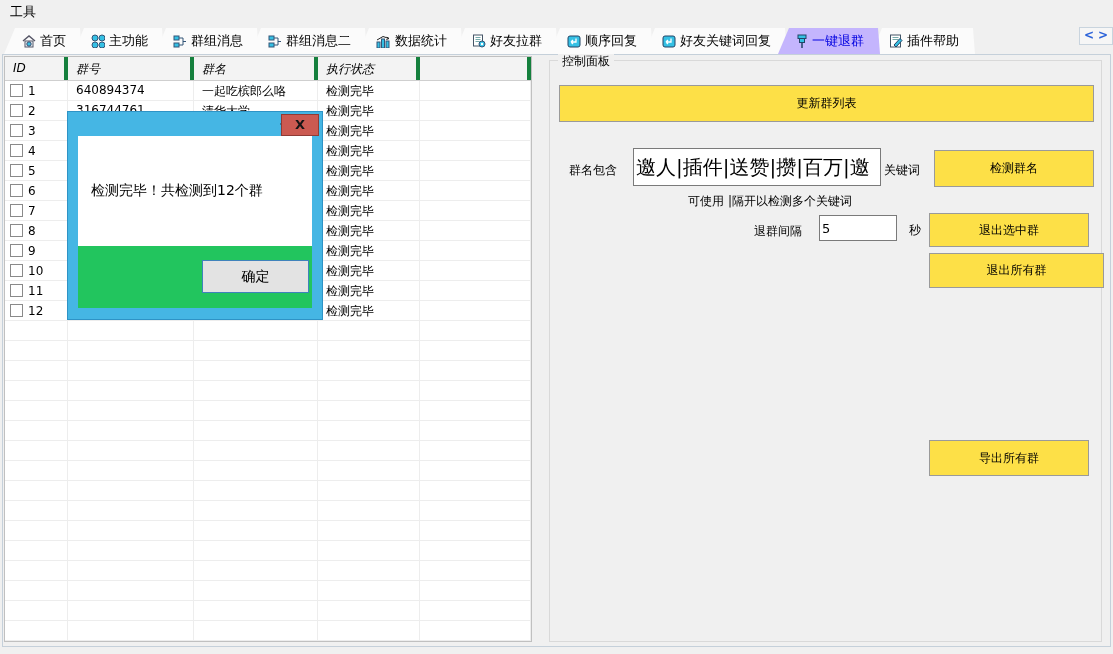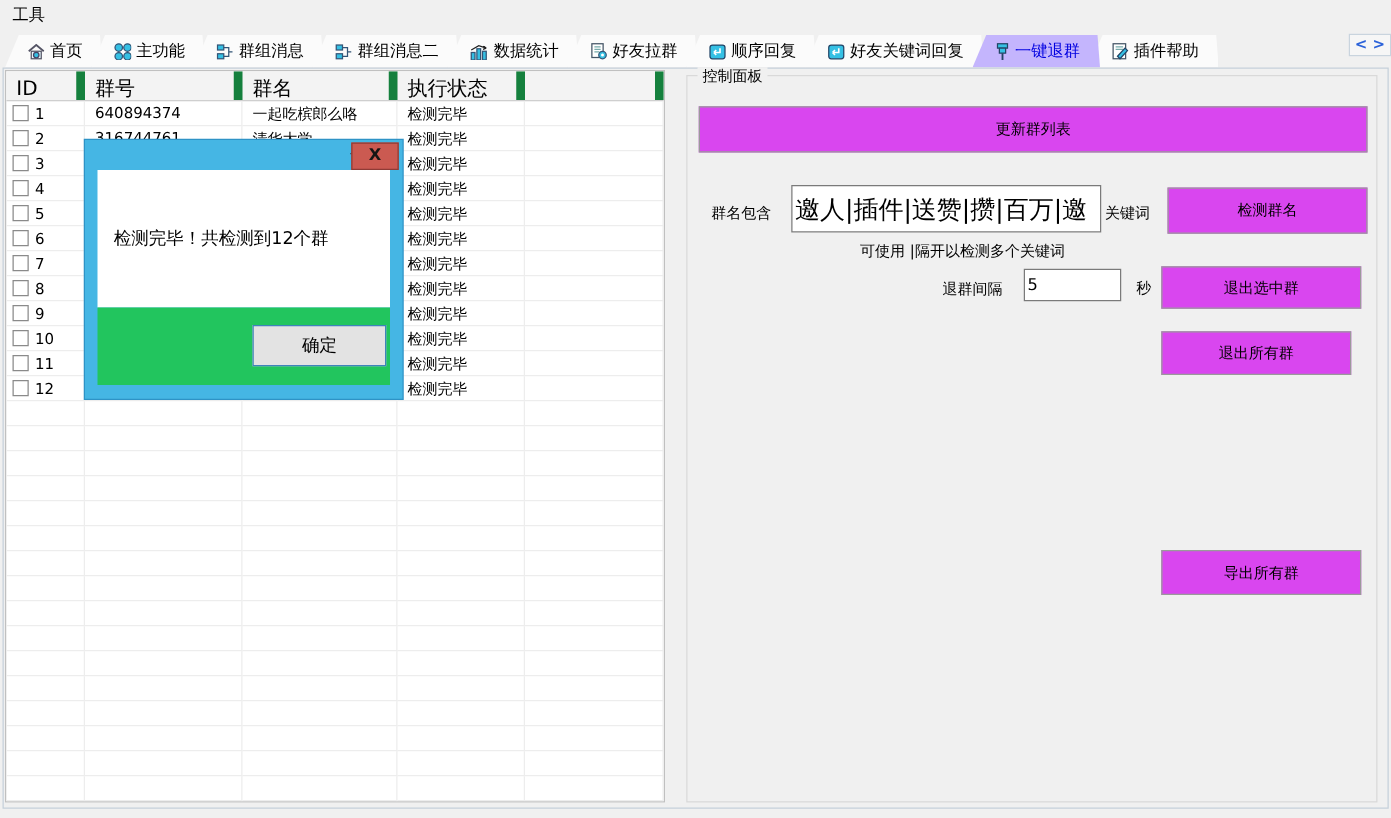--- a/index.html
+++ b/index.html
@@ -25,32 +25,32 @@
   .tab-scroll span{color:#2b62d9;font-weight:bold;font-size:12px;line-height:14px;padding:0 2px;cursor:default;}
 
   
   .content{position:absolute;left:2px;top:54px;width:1107px;height:591px;
            border:1px solid #c5d0da;background:#f0f0f0;}
 
   
   .grid{position:absolute;left:1px;top:1px;width:528px;height:586px;background:#fff;
         border:1px solid #c0c0c0;box-sizing:border-box;overflow:hidden;}
   .thead{display:flex;height:24px;background:#f3f3f3;border-bottom:1px solid #cfcfcf;box-sizing:border-box;}
-  .th{box-sizing:border-box;border-right:7px solid #15803d;padding:4px 0 0 8px;font-size:16px;white-space:nowrap;}
+  .th{box-sizing:border-box;border-right:4px solid #15803d;padding:4px 0 0 8px;font-size:12px;white-space:nowrap;font-style:italic;}
   .tr{display:flex;height:20px;box-sizing:border-box;}
   .td{box-sizing:border-box;border-right:1px solid #ededed;border-bottom:1px solid #ededed;
       padding:2px 0 0 8px;font-size:12px;white-space:nowrap;overflow:hidden;}
   .td.idcell{display:flex;align-items:center;padding:0 0 0 5px;gap:5px;}
   .cb{width:11px;height:11px;border:1px solid #8a8a8a;background:#fff;display:inline-block;flex:none;}
 
   
   .panel{position:absolute;left:546px;top:5px;width:553px;height:582px;
          border:1px solid #d9d9d9;box-sizing:border-box;background:#f0f0f0;}
   .panel-label{position:absolute;top:-8px;left:8px;background:#f0f0f0;padding:0 4px;font-size:12px;}
-  .btn{position:absolute;background:#d946ef;border:1px solid #9a9a9a;box-sizing:border-box;
+  .btn{position:absolute;background:#fde047;border:1px solid #9a9a9a;box-sizing:border-box;
        display:flex;align-items:center;justify-content:center;font-size:12px;cursor:default;}
   .lbl{position:absolute;font-size:12px;white-space:nowrap;}
   .tbox{position:absolute;border:1px solid #7a7a7a;background:#fff;box-sizing:border-box;
         font-family:"DejaVu Sans","Liberation Sans",sans-serif;padding:0 2px;outline:none;}
   #kw-input{font-size:20px;letter-spacing:0px;}
   #iv-input{font-size:13px;}
 
   
   .dialog{position:absolute;left:65px;top:57px;width:254px;height:207px;background:#45b6e4;
           z-index:20;box-shadow:0 0 0 1px #2e93c6;}
@@ -439,21 +439,21 @@
       <span class="lbl" style="left:334px;top:101px;">关键词</span>
       <div class="btn" style="left:384px;top:89px;width:160px;height:37px;">检测群名</div>
 
       <span class="lbl" style="left:60px;top:132px;width:320px;text-align:center;">可使用 |隔开以检测多个关键词</span>
 
       <span class="lbl" style="left:204px;top:162px;">退群间隔</span>
       <input class="tbox" id="iv-input" style="left: 269px; top: 154px; width: 78px; height: 26px;" value="5">
       <span class="lbl" style="left:359px;top:161px;">秒</span>
       <div class="btn" style="left:379px;top:152px;width:160px;height:34px;">退出选中群</div>
 
-      <div class="btn" style="left:379px;top:204px;width:152px;height:35px;">退出所有群</div>
+      <div class="btn" style="left:379px;top:192px;width:175px;height:35px;">退出所有群</div>
 
       <div class="btn" style="left:379px;top:379px;width:160px;height:36px;">导出所有群</div>
     </div>
 
     <div class="dialog">
       <div class="dlg-title">信息：</div>
       <div class="dlg-close">X</div>
       <div class="dlg-body">检测完毕！共检测到12个群</div>
       <div class="dlg-footer">
         <div class="dlg-ok">确定</div>

